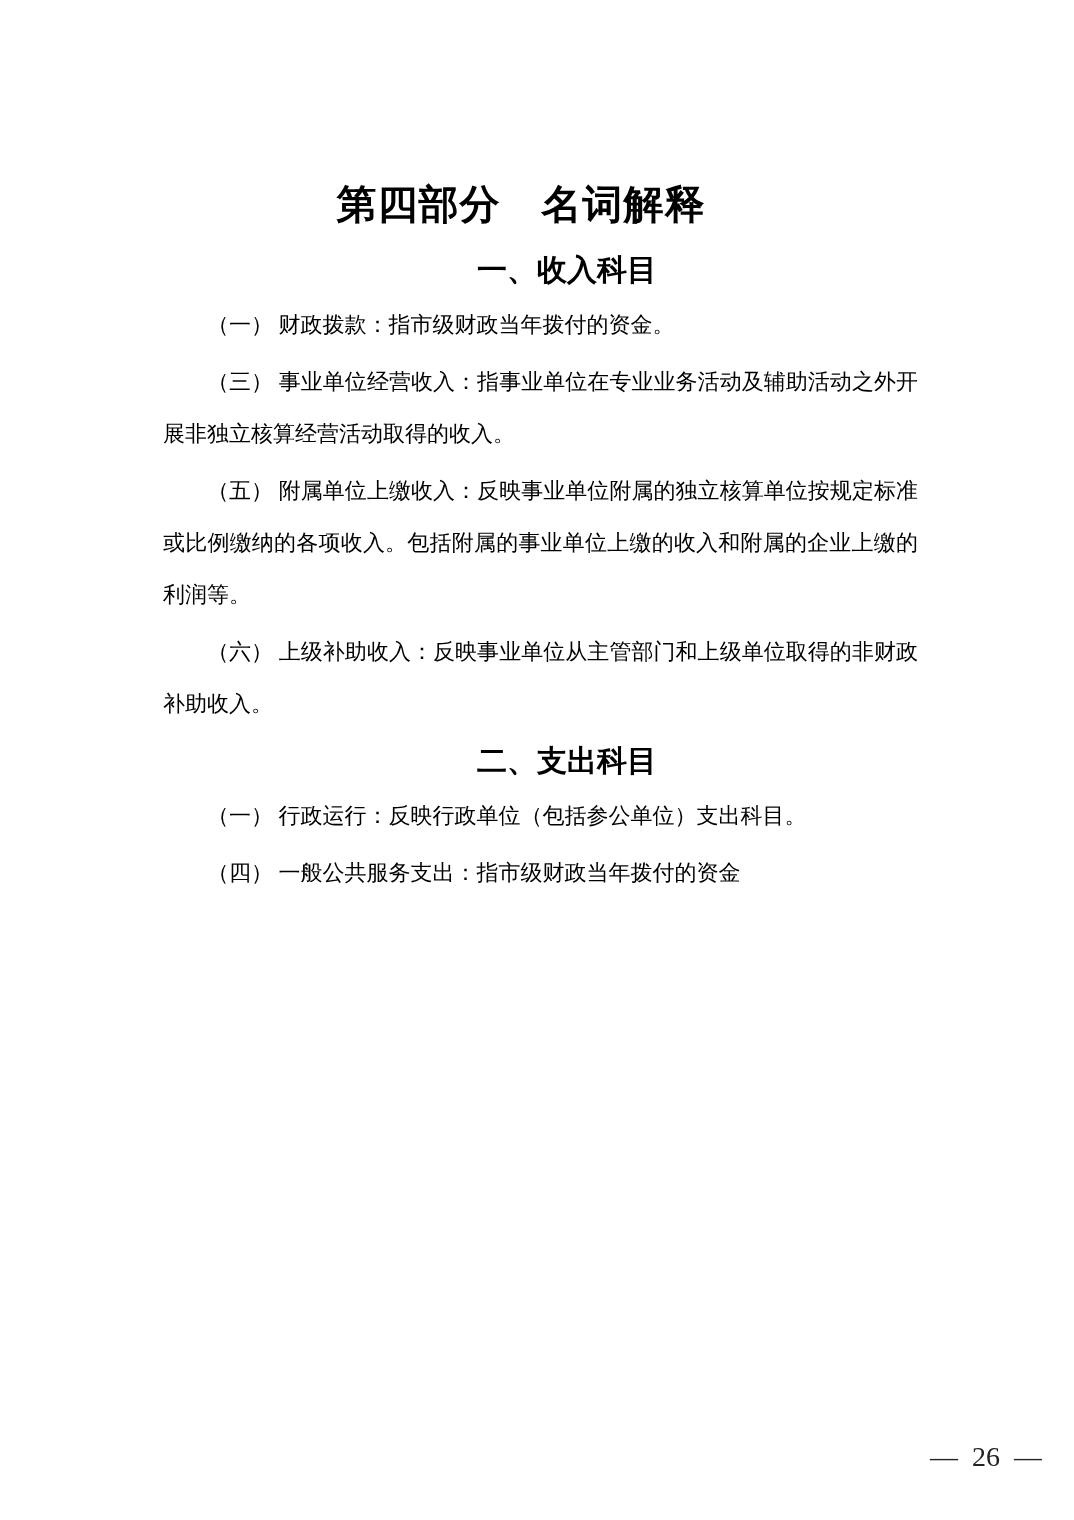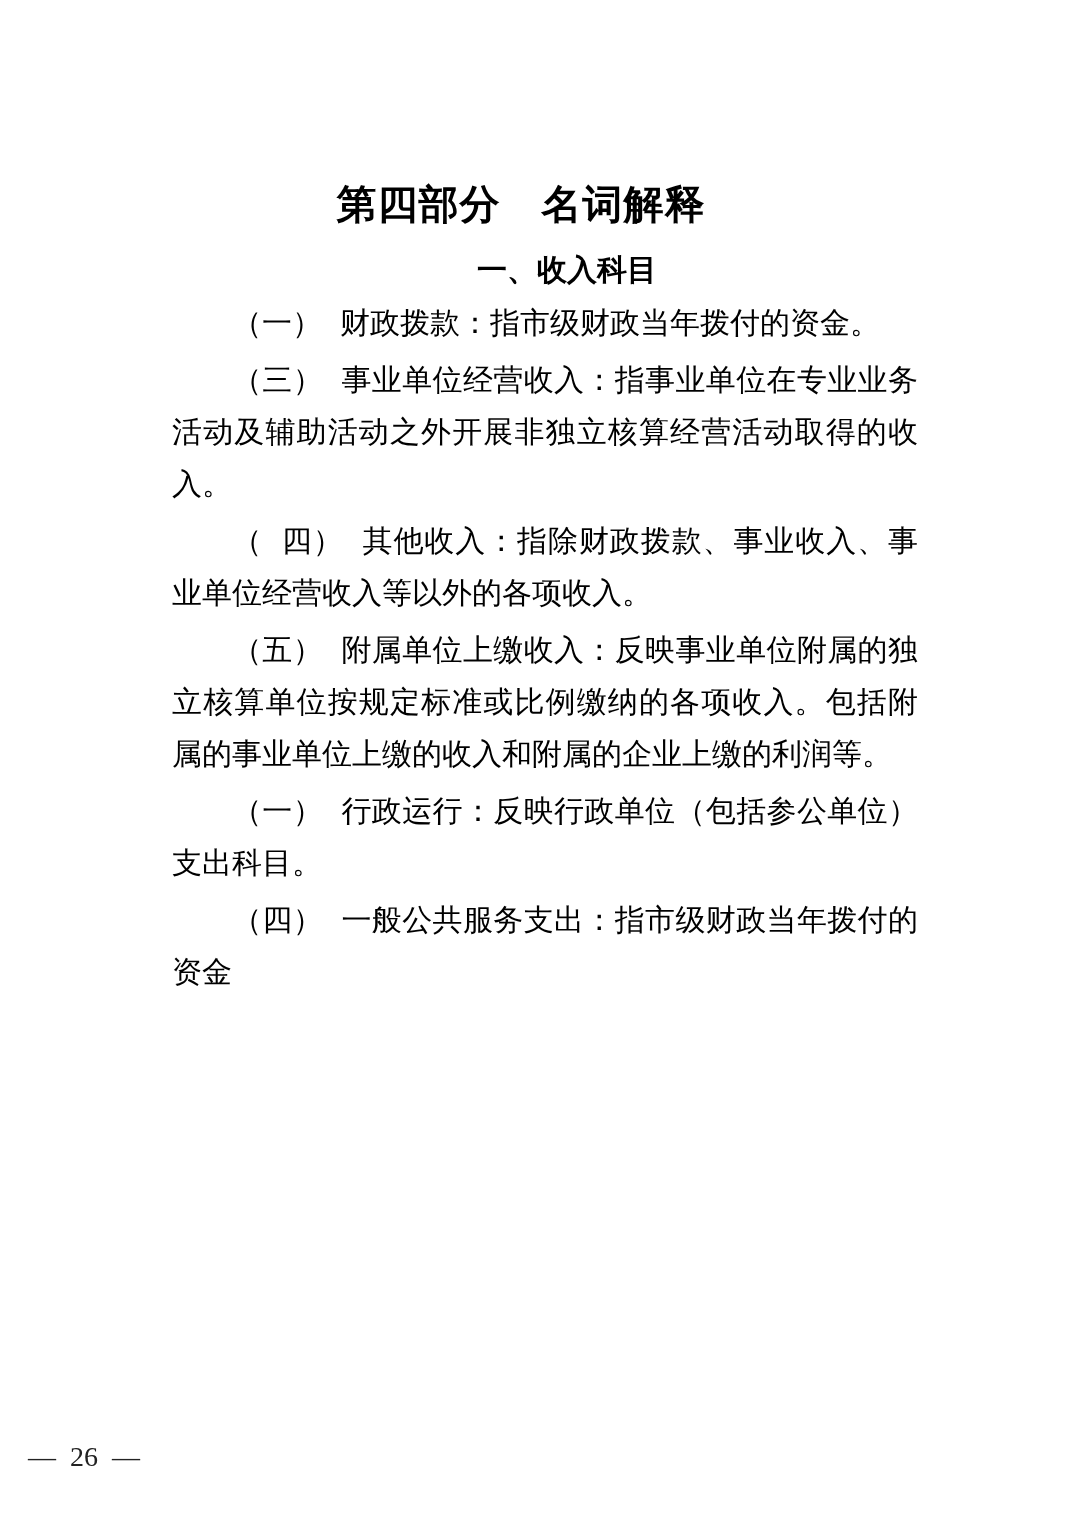--- a/index.html
+++ b/index.html
@@ -40,53 +40,54 @@
     font-family: "Liberation Sans", "DejaVu Sans", sans-serif;
     font-weight: bold;
     font-size: 30px;
     line-height: 52px;
     text-indent: 2em;
     margin: 0 0 3px 0;
     white-space: pre;
     text-align: center;
   }
   .para {
-    font-family: Liberation Mono, monospace;
-    font-size: 30px;
+    font-family: Liberation Serif, serif;
+    font-size: 22px;
     line-height: 52px;
     text-indent: 2em;
     text-align: justify;
-    margin: 0 0 5px 16px;
+    margin: 0 0 5px 7px;
   }
   .footer {
     position: absolute;
     top: 1406px;
     left: 0;
     width: 100%;
-    text-align: left;
+    text-align: right;
     font-family: "Liberation Serif", "DejaVu Serif", serif;
     font-size: 28px;
     line-height: 34px;
     color: #222222;
     white-space: pre;
   }
 </style>
 </head>
 <body>
 
 <div class="page">
   <h1 class="doc-title">第四部分　名词解释</h1>
 
   <div class="content">
 
   <div class="section-heading">一、收入科目</div>
       <p class="para">（一） 财政拨款：指市级财政当年拨付的资金。</p>
       <p class="para">（三） 事业单位经营收入：指事业单位在专业业务活动及辅助活动之外开展非独立核算经营活动取得的收入。</p>
-      <p class="para">（ 四） 其他收入：指除财政拨款、事业收入、事业单位经营收入等以外的各项收入。</p>
       <p class="para">（五） 附属单位上缴收入：反映事业单位附属的独立核算单位按规定标准或比例缴纳的各项收入。包括附属的事业单位上缴的收入和附属的企业上缴的利润等。</p>
+      <p class="para">（六） 上级补助收入：反映事业单位从主管部门和上级单位取得的非财政补助收入。</p>
+      <div class="section-heading">二、支出科目</div>
       <p class="para">（一） 行政运行：反映行政单位（包括参公单位）支出科目。</p>
       <p class="para">（四） 一般公共服务支出：指市级财政当年拨付的资金</p>
     </div>
 
   <div class="footer">
     <span>—  26  —</span>
   </div>
 </div>
 
 </body></html>

